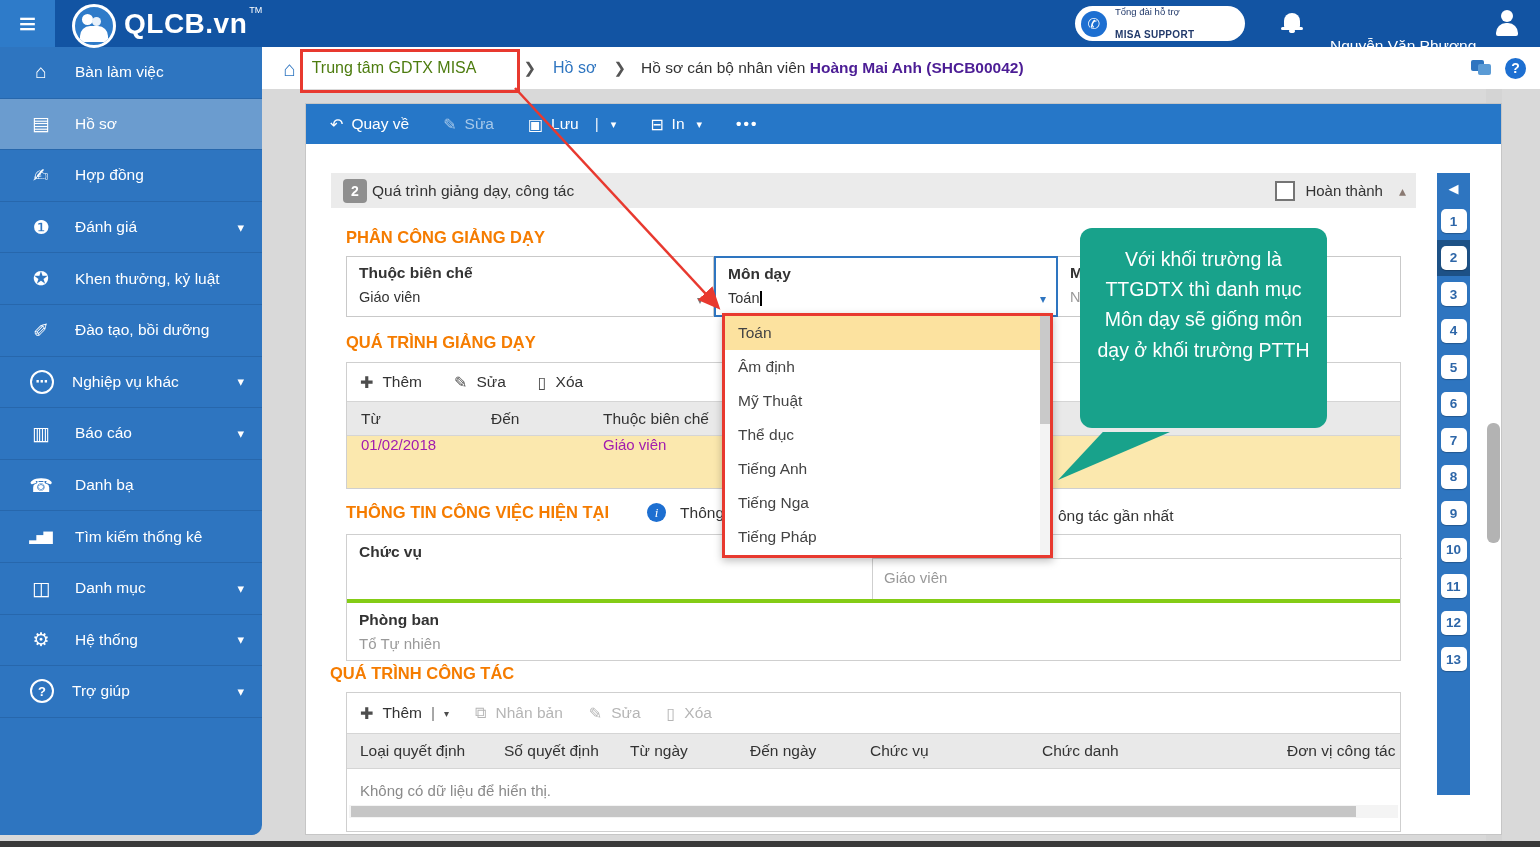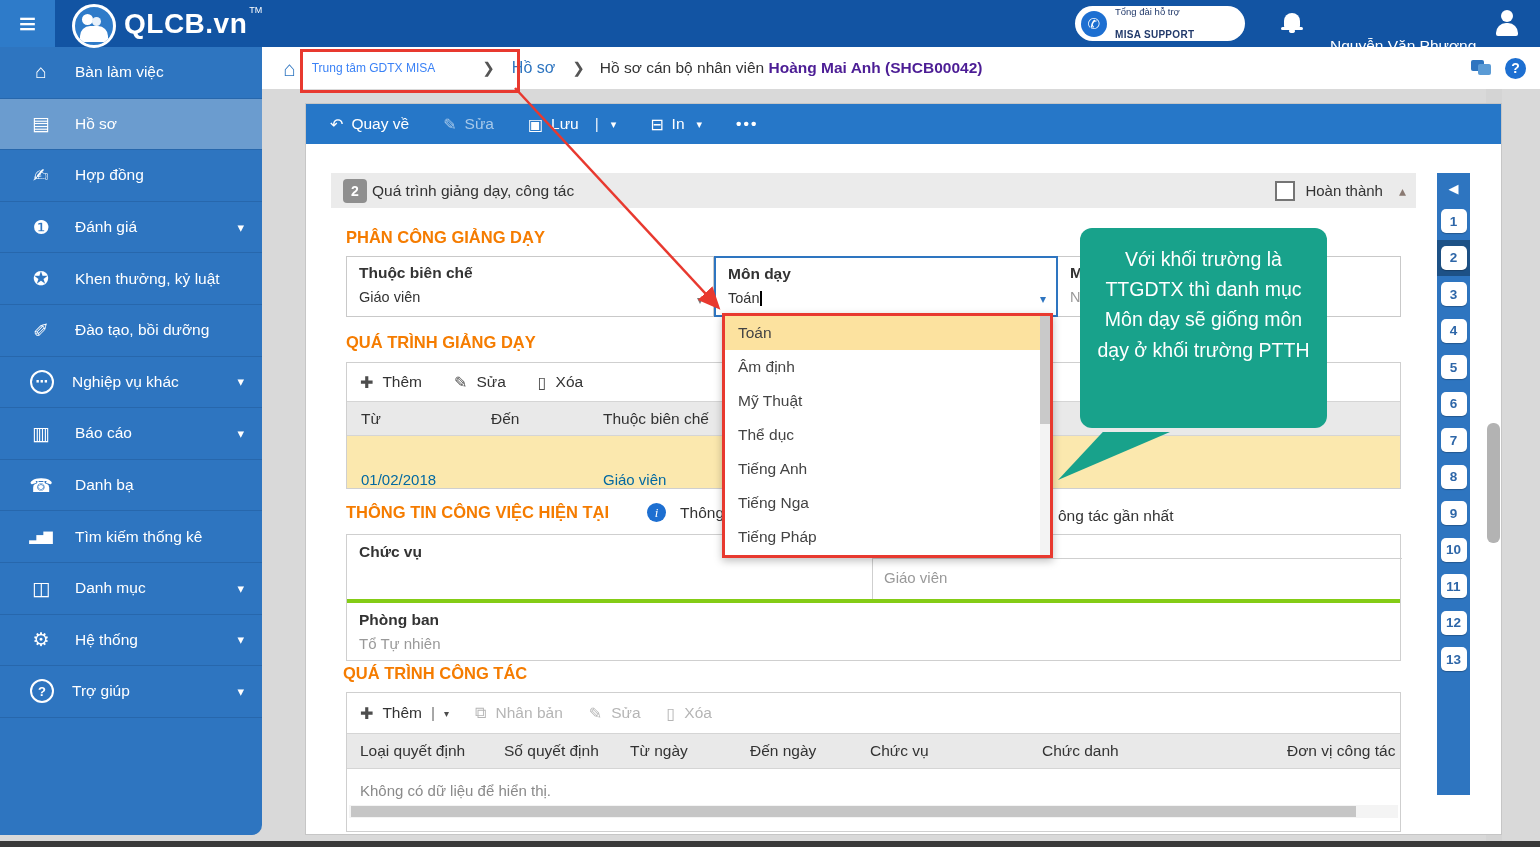--- a/index.html
+++ b/index.html
@@ -30,21 +30,21 @@
   .bell:after{content:"";position:absolute;left:5px;bottom:-5px;width:6px;height:4px;border-radius:50%;background:#fff;}
   .bell:before{content:"";position:absolute;left:-3px;bottom:-2px;width:22px;height:3px;border-radius:2px;background:#fff;}
   .username{left:1330px;top:25px;color:#fff;font-size:15.5px;margin-top:12px;}
   .avatar{left:1492px;top:8px;width:30px;height:30px;}
   .avatar .head{position:absolute;left:9px;top:2px;width:12px;height:12px;border-radius:50%;background:#fff;}
   .avatar .body{position:absolute;left:4px;top:15px;width:22px;height:13px;border-radius:10px 10px 2px 2px;background:#fff;}
 
   
   .crumbbar{left:262px;top:47px;width:1278px;height:42px;background:#fff;display:flex;align-items:center;z-index:5;}
   .crumb-home{margin-left:21px;color:#2e75c0;font-size:21px;font-weight:bold;line-height:1;}
-  .crumb-school{margin-left:16px;color:#3b82f6;font-size:12px;cursor:pointer;}
+  .crumb-school{margin-left:16px;color:#4d7c0f;font-size:16px;cursor:pointer;}
   .crumb-sep{margin-left:47px;color:#555;font-size:15px;}
   .crumb-sep2{margin-left:17px;color:#555;font-size:15px;}
   .crumb-hoso{margin-left:17px;color:#2e75c0;font-size:16px;cursor:pointer;}
   .crumb-page{margin-left:15px;color:#333;font-size:15.5px;}
   .crumb-page b{color:#4c1d95;}
   .crumb-right{margin-left:auto;margin-right:14px;display:flex;align-items:center;gap:14px;}
   .chat-ico{position:relative;width:20px;height:16px;}
   .chat-ico .b1{position:absolute;left:0;top:0;width:13px;height:11px;background:#2e75c0;border-radius:2px;}
   .chat-ico .b2{position:absolute;left:7px;top:4px;width:13px;height:11px;background:#5b9bd5;border-radius:2px;}
   .help-ico{width:21px;height:21px;border-radius:50%;background:#1d6fd1;color:#fff;font-size:14px;font-weight:bold;
@@ -98,21 +98,21 @@
   .cursorbar{display:inline-block;width:1.5px;height:15px;background:#000;vertical-align:text-bottom;margin-left:1px;}
 
   
   .databox{border:1px solid #cfcfcf;box-sizing:border-box;background:#fff;}
   .actions{display:flex;align-items:center;gap:32px;padding-left:13px;font-size:15.5px;color:#333;}
   .act{display:flex;align-items:center;gap:9px;cursor:pointer;}
   .act .ico{color:#4d4d4d;font-size:16px;}
   .act.disabled,.act.disabled .ico{color:#b5b5b5;}
   .thead{background:#e9e9e9;border-top:1px solid #d5d5d5;border-bottom:1px solid #d5d5d5;display:flex;
          align-items:center;font-size:15.5px;color:#333;}
-  .trow{display:flex;align-items:flex-end;font-size:15px;color:#0369a1;}
+  .trow{display:flex;align-items:flex-start;font-size:15px;color:#a21caf;}
   .yellow{background:#fbe8ae;}
   .empty-row{color:#8a8a8a;font-size:15px;padding:13px 0 0 13px;}
   .hscroll{height:13px;background:#f4f4f4;margin:6px 2px 0;position:relative;}
   .hscroll .thumb{position:absolute;left:2px;top:1px;height:11px;width:1005px;background:#c6c6c6;}
 
   
   .inforow{left:40px;top:399px;display:flex;align-items:center;gap:14px;}
   .info-ico{width:19px;height:19px;border-radius:50%;background:#1d6fd1;color:#fff;font-size:13px;font-style:italic;
             font-family:"Liberation Serif","DejaVu Serif",serif;display:flex;align-items:center;justify-content:center;margin-left:24px;}
   .info-frag{color:#333;font-size:15.5px;}
@@ -358,21 +358,21 @@
         <div class="cv-sub">
           <div class="cv-sub-val">Giáo viên</div>
         </div>
       </div>
       <div class="cv-row2">
         <div class="cv-label">Phòng ban</div>
         <div class="cv-val">Tổ Tự nhiên</div>
       </div>
     </div>
 
-    <div class="abs orange-title" style="left:37px;top:560px">QUÁ TRÌNH CÔNG TÁC</div>
+    <div class="abs orange-title" style="left:24px;top:560px">QUÁ TRÌNH CÔNG TÁC</div>
     <div class="abs databox" style="left:40px;top:588px;width:1055px;height:140px">
       <div class="actions" style="height:40px;gap:26px">
         <span class="act">
           <span class="ico">✚</span>
           <span>Thêm</span>
           <span style="color:#777">|</span>
           <span style="font-size:10px;color:#4d4d4d">▾</span>
           </span>
         <span class="act disabled">
           <span class="ico">⧉</span>

